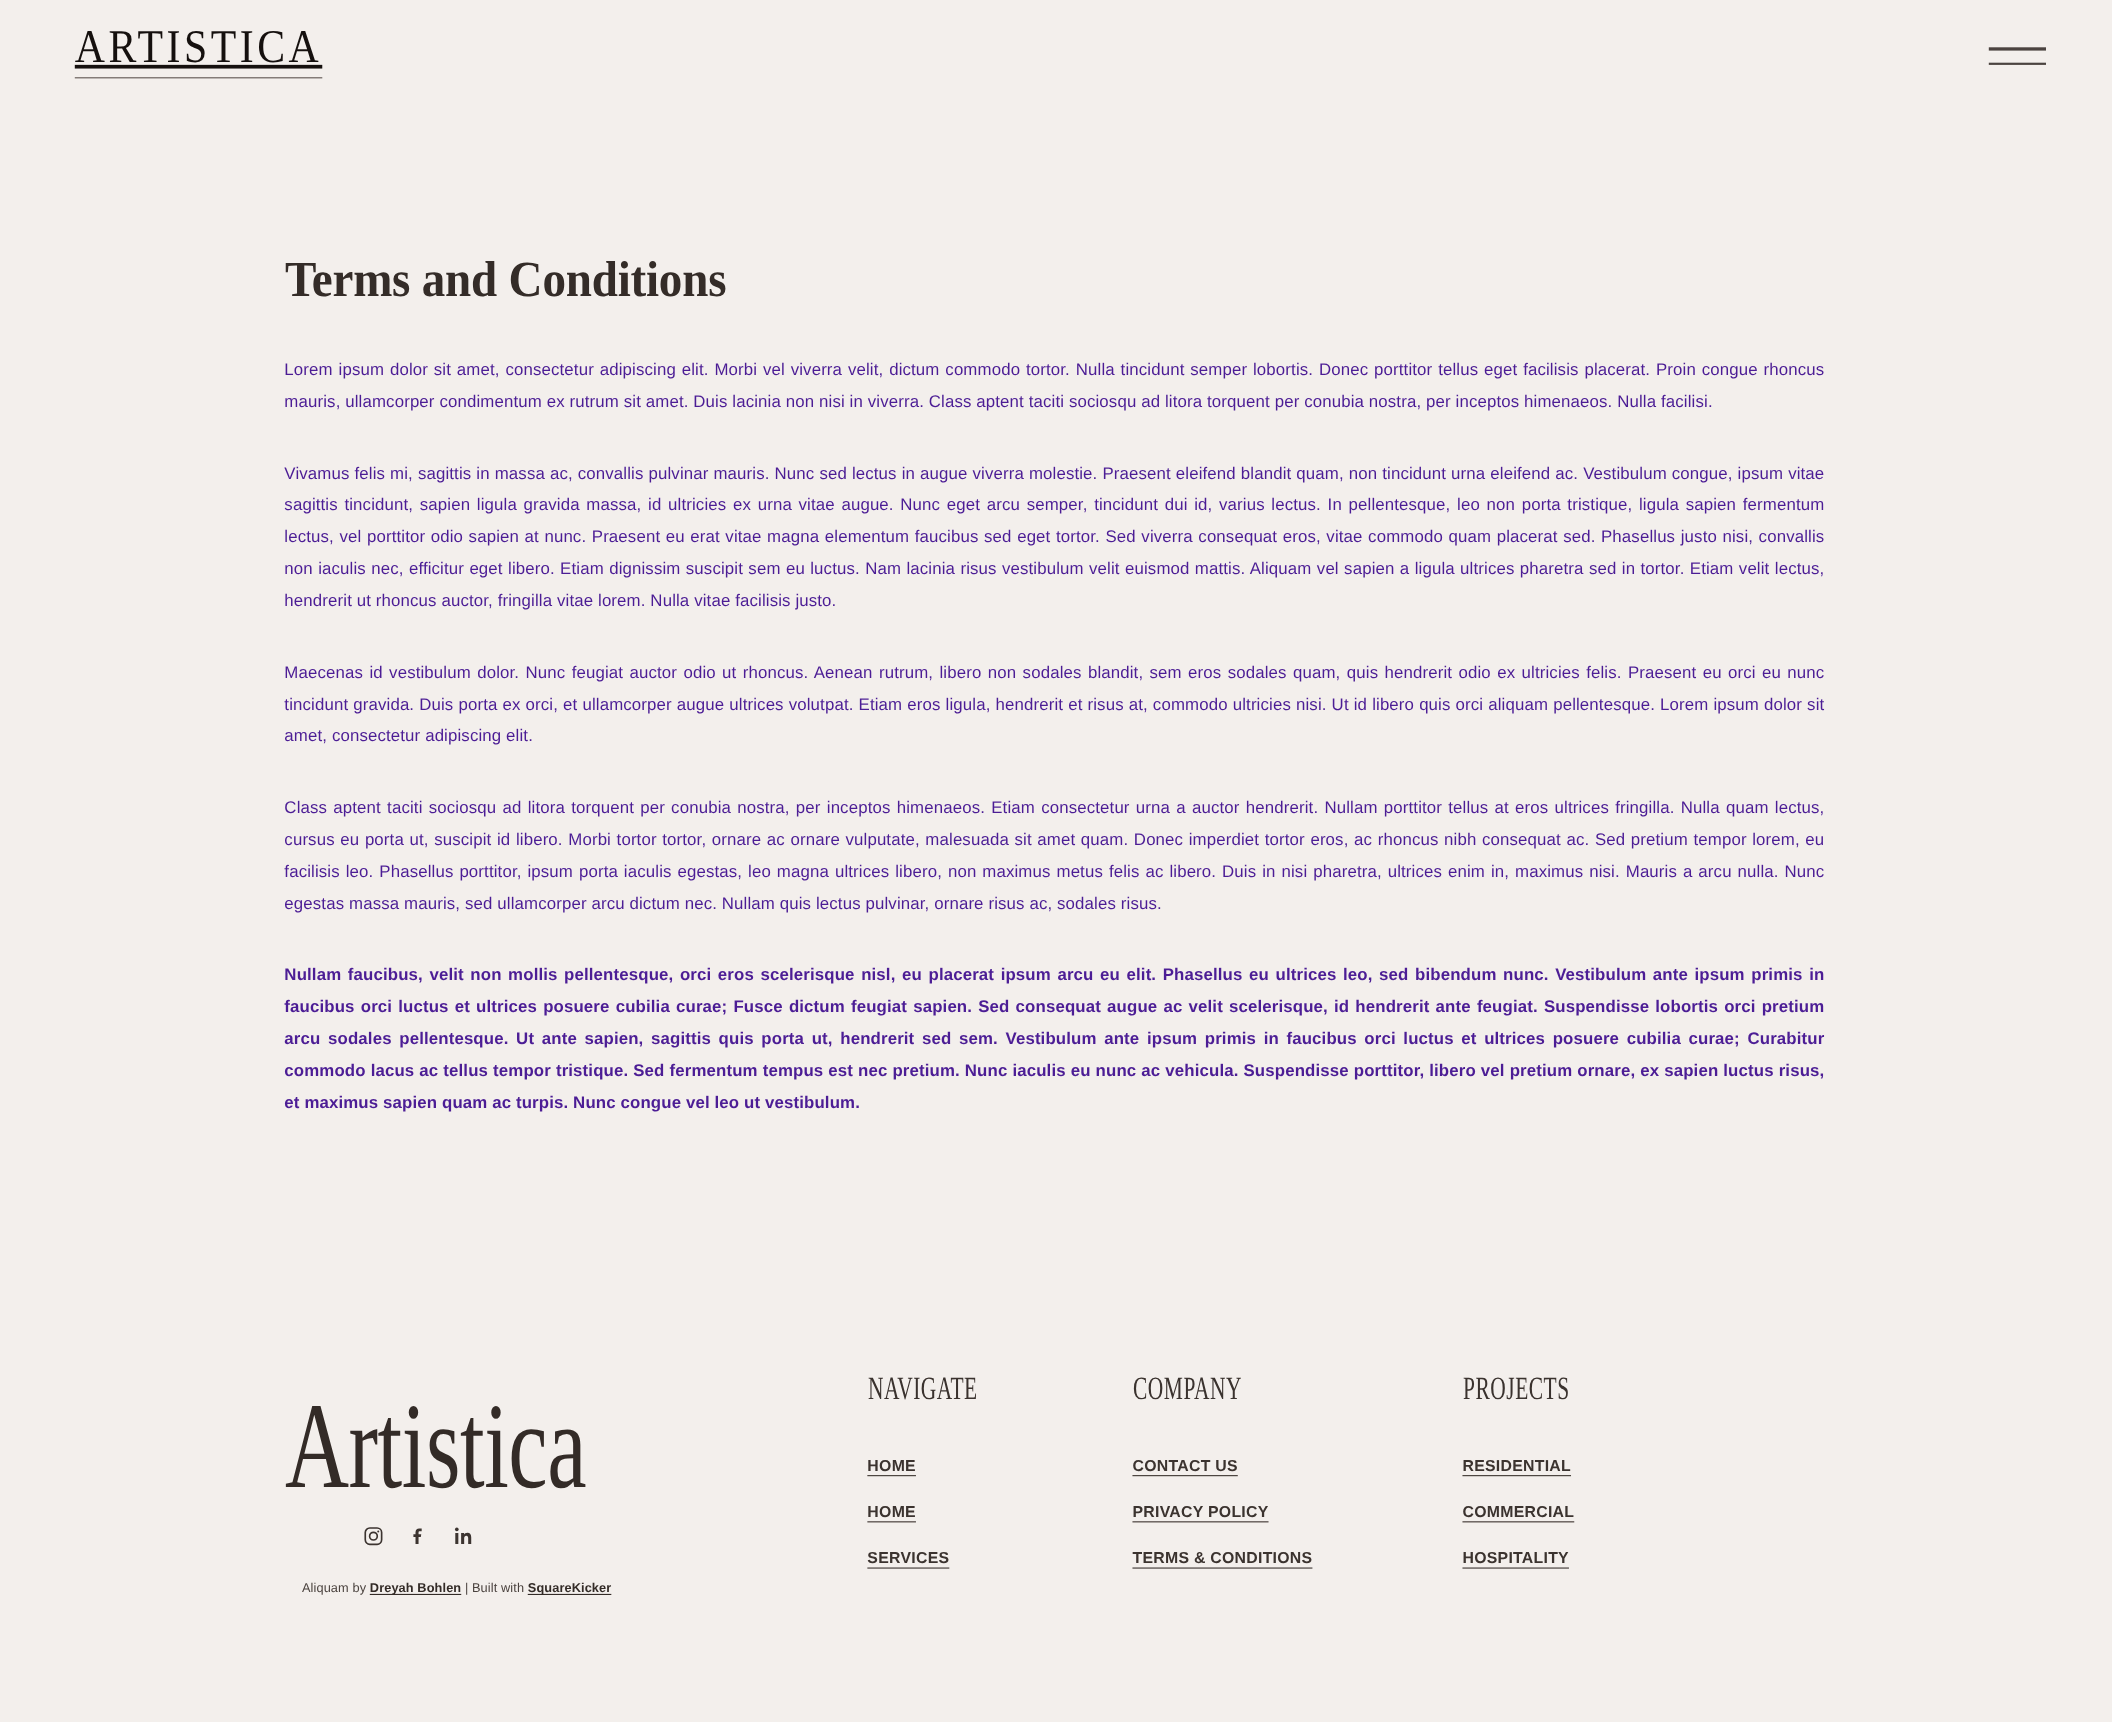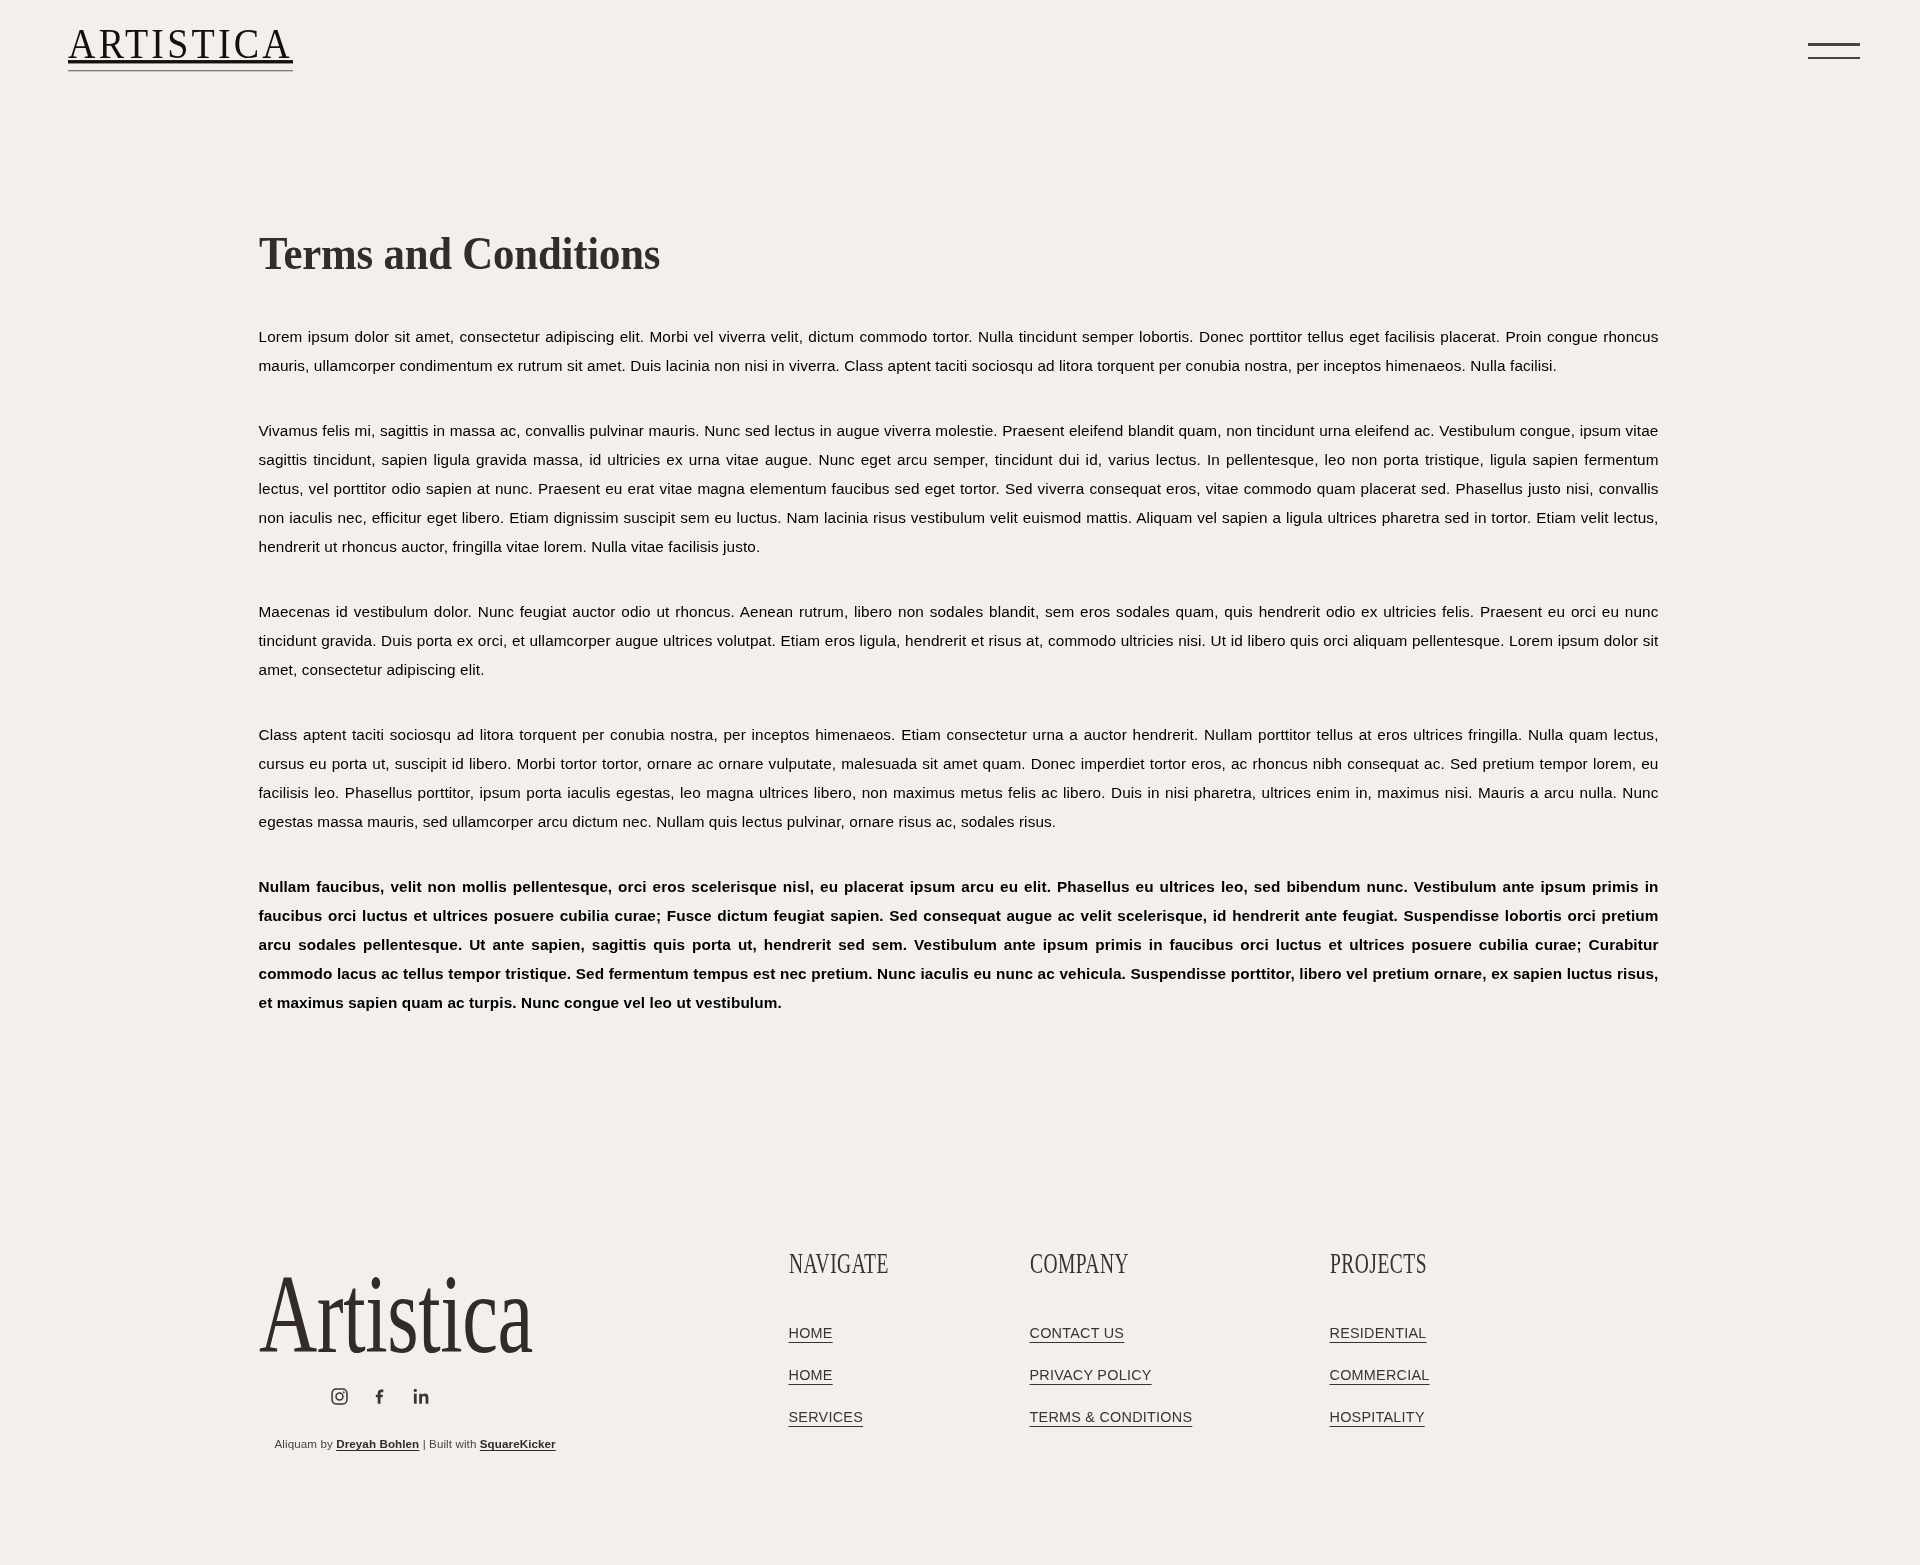--- a/index.html
+++ b/index.html
@@ -80,21 +80,21 @@
     margin: 0 0 44px 0;
     transform: scaleX(0.93);
     transform-origin: left center;
   }
   .body-copy p {
     margin: 0 0 36px 0;
     font-family: "Liberation Sans", sans-serif;
     font-size: 15.3px;
     line-height: 29px;
     letter-spacing: 0.12px;
-    color: #000000;
+    color: #4c1d95;
     text-align: justify;
     text-justify: inter-word;
   }
   .body-copy p:last-child { margin-bottom: 0; font-weight: bold; }
 
   
   .site-footer {
     margin: 0 auto;
     width: 1400px;
     padding-top: 230px;
@@ -168,21 +168,21 @@
     transform: scaleX(0.78) scaleY(1.18);
     transform-origin: left top;
     display: block;
     white-space: nowrap;
   }
   .footer-links {
     list-style: none;
     margin: 0;
     padding: 0;
   }
-  .footer-links li { margin: 0 0 24px 0; }
+  .footer-links li { margin: 0 0 24px 0; font-weight: bold; }
   .footer-links li:last-child { margin-bottom: 0; }
   .footer-links a {
     font-family: "Liberation Sans", sans-serif;
     font-size: 14.4px;
     letter-spacing: 0.25px;
     color: #3b332f;
     text-decoration: underline;
     text-underline-offset: 4px;
     text-decoration-thickness: 1.1px;
     cursor: pointer;

